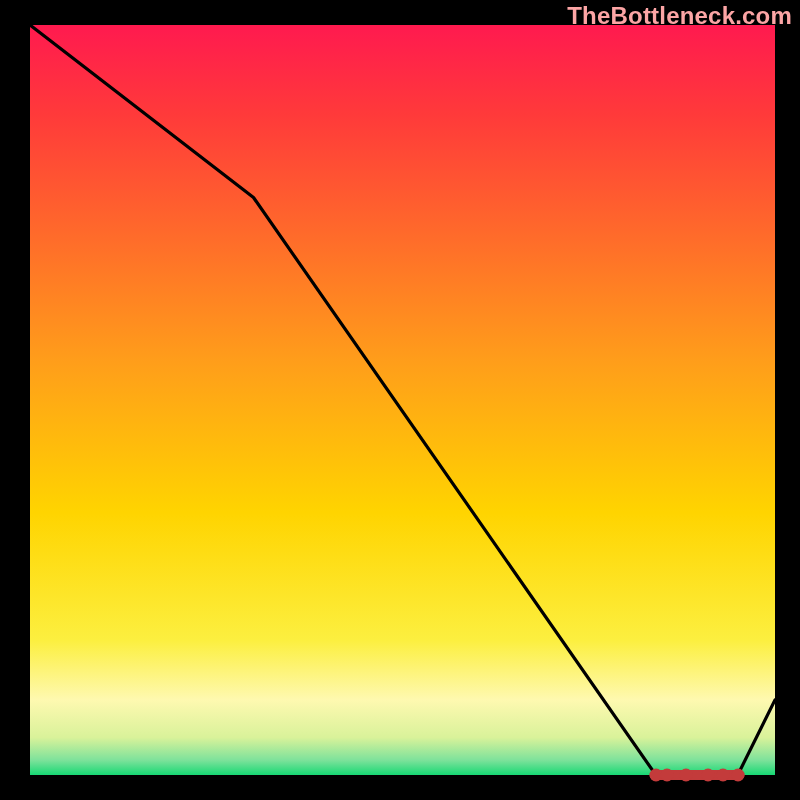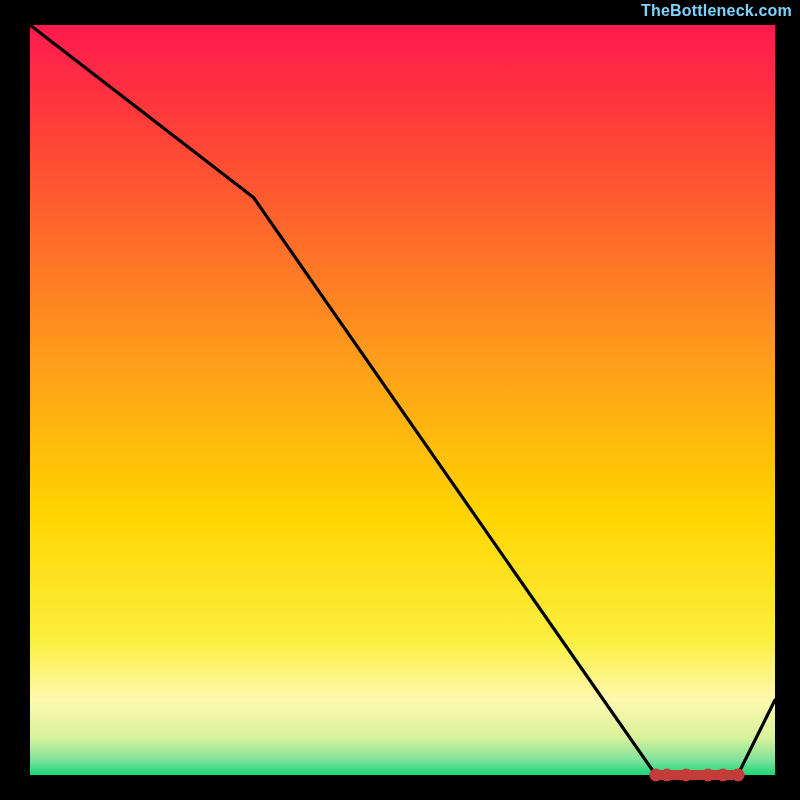--- a/index.html
+++ b/index.html
@@ -14,22 +14,22 @@
   .canvas {
     position: relative;
     width: 800px;
     height: 800px;
     background: #000;
   }
   .watermark {
     position: absolute;
     top: 2px;
     right: 8px;
-    color: #7dd3fc;
-    font-size: 16px;
+    color: #fca5a5;
+    font-size: 24px;
     font-weight: 600;
     letter-spacing: 0.2px;
     user-select: none;
     text-align: center;
   }
   .plot-area {
     position: absolute;
     left: 30px;
     top: 25px;
     width: 745px;

